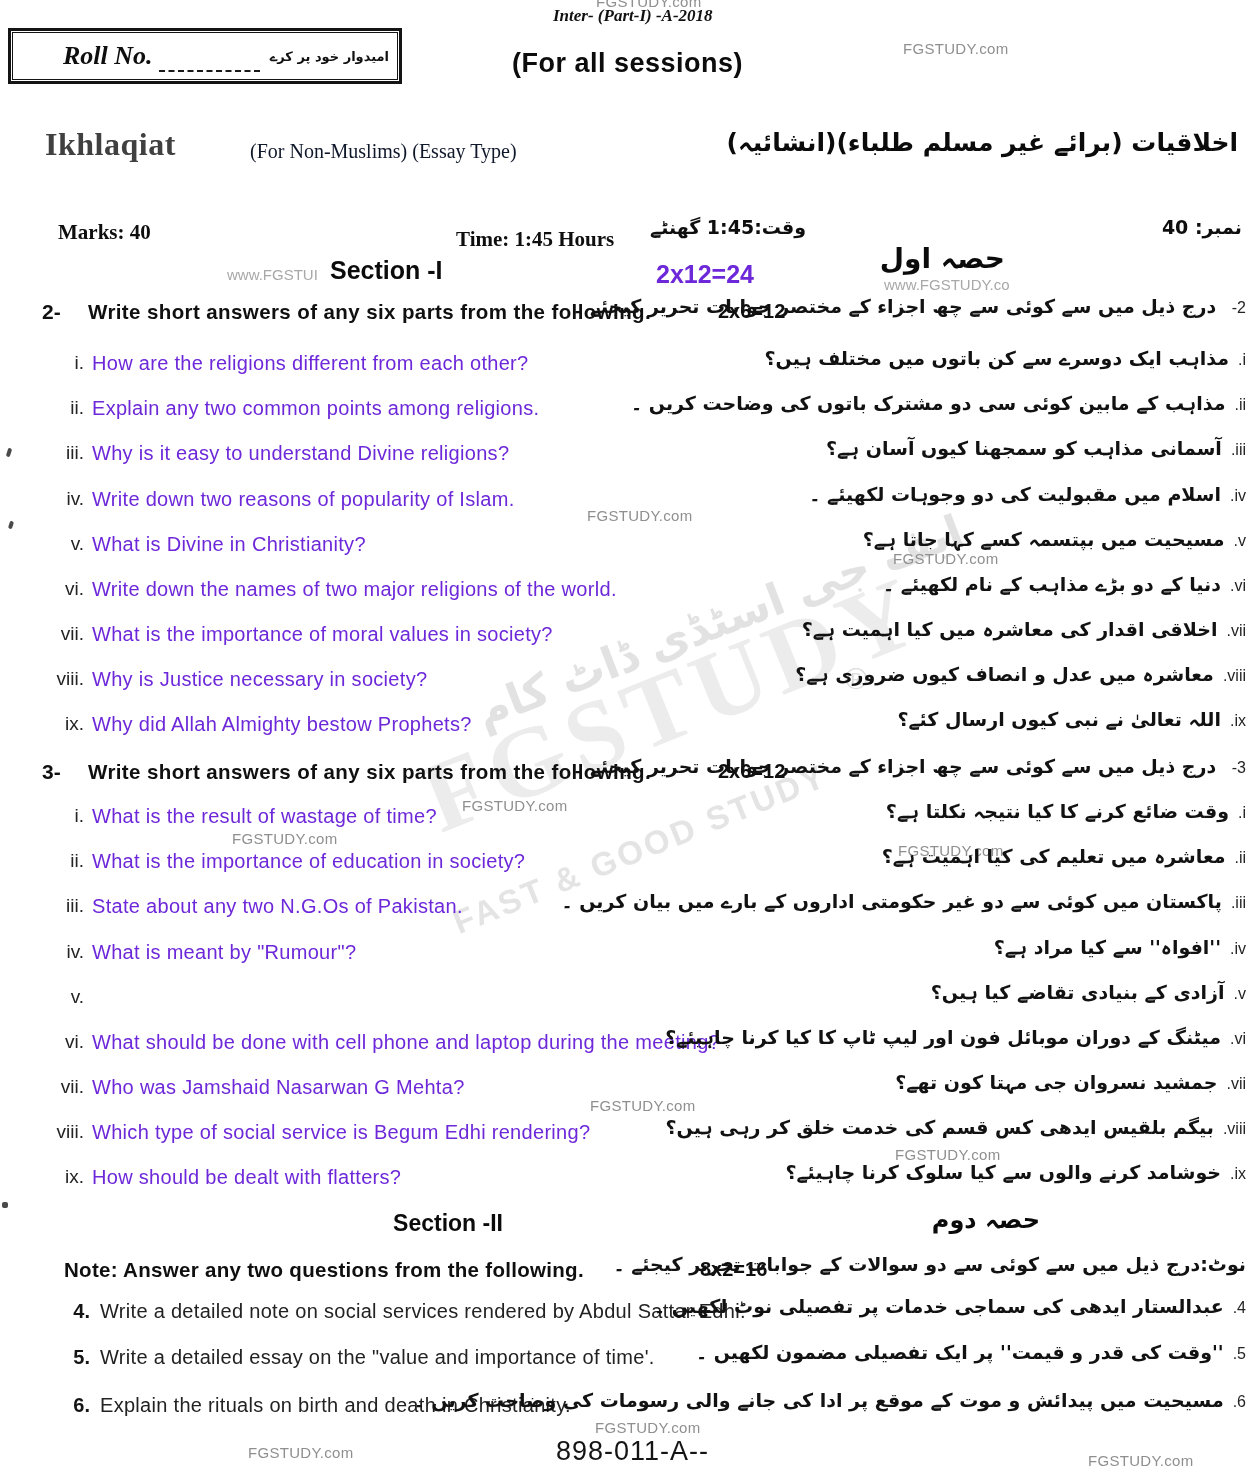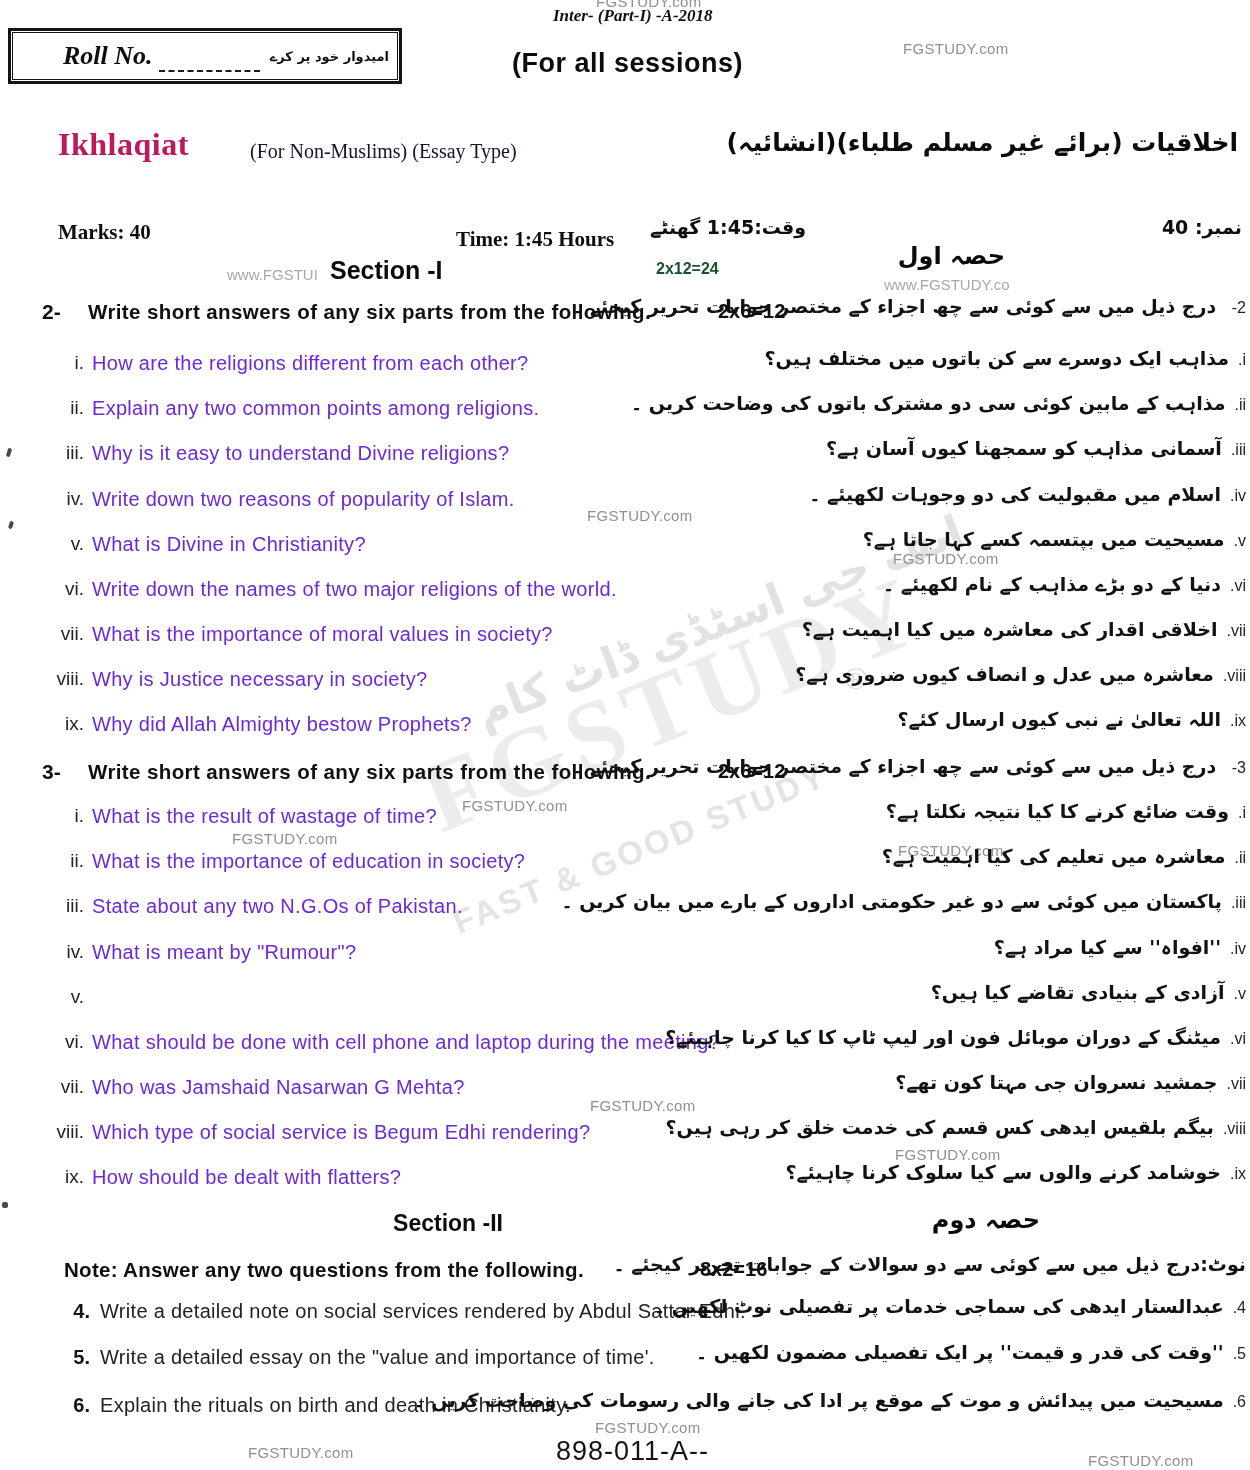--- a/index.html
+++ b/index.html
@@ -10,31 +10,31 @@
     color:#1d1d1d;
   }
   .abs{position:absolute; white-space:nowrap;}
   
   .series{left:553px; top:6px; font-family:"Liberation Serif",serif; font-style:italic; font-weight:bold; font-size:17px; color:#111;}
   .rollbox{left:8px; top:28px; width:388px; height:50px; border:3px solid #141414; box-shadow:inset 0 0 0 1px #fff, inset 0 0 0 2px #141414; display:flex; align-items:center;}
   .rolllabel{font-family:"Liberation Serif",serif; font-style:italic; font-weight:bold; font-size:26px; color:#0e0e0e; margin-left:52px;}
   .rolldash{flex:1; height:58%; border-bottom:2.5px dashed #1a1a1a; margin:0 10px 0 6px;}
   .rollur{font-family:"DejaVu Sans",sans-serif; font-size:13px; font-weight:bold; color:#101010; margin-right:10px; direction:rtl;}
   .sessions{left:455px; top:48px; width:345px; text-align:center; font-weight:bold; font-size:27px; color:#0c0c0c; letter-spacing:.5px;}
-  .title-en{left:58px; top:126px; font-family:"Liberation Serif",serif; font-weight:bold; font-size:32px; color:#be185d; letter-spacing:.5px;}
+  .title-en{left:45px; top:126px; font-family:"Liberation Serif",serif; font-weight:bold; font-size:32px; color:#404040; letter-spacing:.5px;}
   .title-en-note{left:250px; top:140px; font-family:"Liberation Serif",serif; font-size:20px; color:#0f172a;}
   .title-ur{right:12px; top:128px; font-family:"DejaVu Sans",sans-serif; font-weight:bold; font-size:25px; color:#0b0b0b; direction:rtl;}
   .marks-en{left:58px; top:220px; font-family:"Liberation Serif",serif; font-weight:bold; font-size:21px; color:#0e0e0e;}
   .time-en{left:456px; top:227px; font-family:"Liberation Serif",serif; font-weight:bold; font-size:21px; color:#0e0e0e;}
   .time-ur{left:650px; top:216px; font-family:"DejaVu Sans",sans-serif; font-weight:bold; font-size:19px; color:#0e0e0e; direction:rtl;}
   .marks-ur{right:8px; top:216px; font-family:"DejaVu Sans",sans-serif; font-weight:bold; font-size:19px; color:#0e0e0e; direction:rtl;}
   
   .sec1-title{left:330px; top:256px; font-weight:bold; font-size:25px; color:#0b0b0b;}
-  .sec1-marks{left:656px; top:260px; font-weight:bold; font-size:16px; color:#14532d;}
-  .sec1-ur{right:245px; top:242px; font-family:"DejaVu Sans",sans-serif; font-weight:bold; font-size:24px; color:#0b0b0b; direction:rtl;}
+  .sec1-marks{left:656px; top:260px; font-weight:bold; font-size:25px; color:#6d28d9;}
+  .sec1-ur{right:245px; top:242px; font-family:"DejaVu Sans",sans-serif; font-weight:bold; font-size:28px; color:#0b0b0b; direction:rtl;}
   .sec2-title{left:368px; top:1210px; width:160px; text-align:center; font-weight:bold; font-size:23px; color:#0b0b0b;}
   .sec2-ur{right:210px; top:1206px; font-family:"DejaVu Sans",sans-serif; font-weight:bold; font-size:24px; color:#0b0b0b; direction:rtl;}
   
   .qhead-no{position:absolute; left:42px; font-weight:bold; font-size:21px; color:#101010;}
   .qhead-txt{position:absolute; left:88px; font-weight:bold; font-size:20.5px; letter-spacing:.4px; color:#101010;}
   .qhead-marks{position:absolute; left:718px; font-weight:bold; font-size:20px; color:#101010;}
   .row{position:absolute; left:0; width:100%; height:34px;}
   .n-en{position:absolute; left:36px; width:48px; text-align:right; font-size:19px; color:#242424;}
   .t-en{position:absolute; left:92px; font-size:20px; letter-spacing:.3px; color:#6d28d9; white-space:nowrap;}
   .u-wrap{position:absolute; right:4px; top:-5px; direction:rtl; white-space:nowrap; font-family:"DejaVu Sans",sans-serif; font-weight:bold; font-size:19px; color:#121212;}

